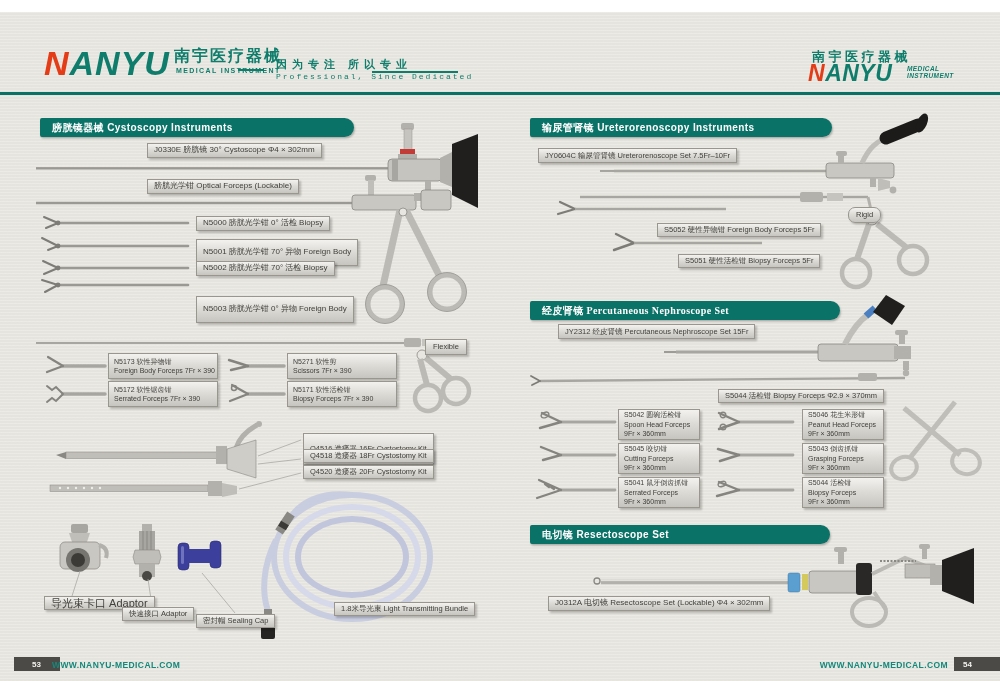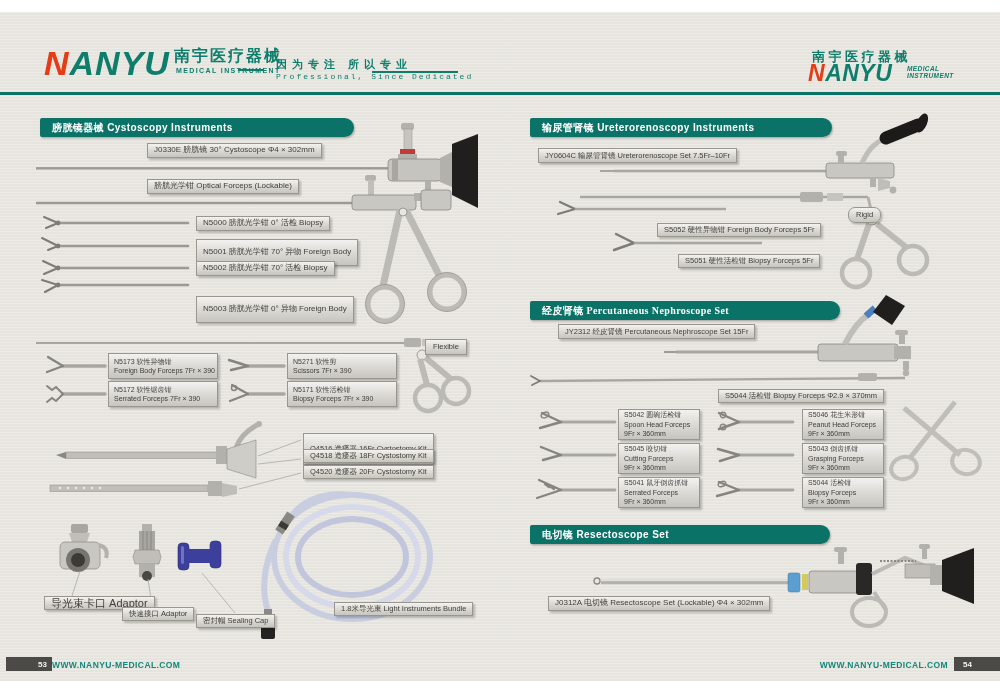--- a/index.html
+++ b/index.html
@@ -34,21 +34,21 @@
     border:1px solid #98968f;box-shadow:1.5px 1.5px 2px rgba(0,0,0,.22);
     color:#41403c;font-size:8px;line-height:1.3;display:flex;align-items:center;justify-content:center;
     padding:2px 6px;box-sizing:border-box;}
   .nw{white-space:nowrap;}
   .multi{flex-direction:column;align-items:flex-start;justify-content:center;font-size:7px;line-height:9.5px;padding:2px 5px;}
   .multi span{display:block;white-space:nowrap;}
   .tag{font-size:7.5px;padding:2px 7px;}
   
   .pgbar{position:absolute;top:645px;width:46px;height:14px;background:#4b4a47;color:#f2f1ee;
     font-size:8px;font-weight:bold;display:flex;align-items:center;box-sizing:border-box;}
-  .pgbar.l{left:6px;justify-content:flex-end;padding-right:5px;}
+  .pgbar.l{left:14px;justify-content:flex-end;padding-right:19px;}
   .pgbar.r{left:954px;justify-content:flex-start;padding-left:9px;}
   .site{position:absolute;top:647.5px;color:#14887b;font-weight:bold;font-size:8.5px;letter-spacing:.4px;}
   .site.l{left:52px;}
   .site.r{left:auto;right:52px;}
   svg.art{position:absolute;left:0;top:0;}
 </style>
 </head>
 <body>
 
 <div class="page">
@@ -352,21 +352,21 @@
     <span>Biopsy Forceps 7Fr × 390</span>
   </div>
 
   <div class="lbl nw" style="left:303px;top:421px;height:32px;font-size:7.5px;">Q4516 造瘘器 16Fr Cystostomy Kit</div>
   <div class="lbl nw" style="left:303px;top:437px;height:14px;font-size:7.5px;">Q4518 造瘘器 18Fr Cystostomy Kit</div>
   <div class="lbl nw" style="left:303px;top:453px;height:14px;font-size:7.5px;">Q4520 造瘘器 20Fr Cystostomy Kit</div>
 
   <div class="lbl nw" style="left:44px;top:584px;height:14px;font-size:11px;">导光束卡口 Adaptor</div>
   <div class="lbl nw" style="left:122px;top:595px;height:14px;font-size:7.5px;">快速接口 Adaptor</div>
   <div class="lbl nw" style="left:196px;top:602px;height:14px;font-size:7.5px;">密封帽 Sealing Cap</div>
-  <div class="lbl nw" style="left:334px;top:590px;height:14px;font-size:7.5px;">1.8米导光束  Light Instruments Bundle</div>
+  <div class="lbl nw" style="left:334px;top:590px;height:14px;font-size:7.5px;">1.8米导光束  Light Transmitting Bundle</div>
 
   <div class="banner" style="left:530px;top:106px;width:302px;">输尿管肾镜  Ureterorenoscopy Instruments</div>
   <div class="lbl nw" style="left:538px;top:136px;height:15px;font-size:7.5px;">JY0604C 输尿管肾镜 Ureterorenoscope Set 7.5Fr–10Fr</div>
   <div class="lbl tag" style="left:848px;top:195px;border-radius:7px;">Rigid</div>
   <div class="lbl nw" style="left:657px;top:211px;height:14px;font-size:7.5px;">S5052 硬性异物钳 Foreign Body Forceps 5Fr</div>
   <div class="lbl nw" style="left:678px;top:242px;height:14px;font-size:7.5px;">S5051 硬性活检钳 Biopsy Forceps 5Fr</div>
 
   <div class="banner" style="left:530px;top:289px;width:310px;font-family:Liberation Serif, serif;">经皮肾镜  Percutaneous Nephroscope Set</div>
   <div class="lbl nw" style="left:558px;top:312px;height:15px;font-size:7.5px;">JY2312 经皮肾镜 Percutaneous Nephroscope Set 15Fr</div>
   <div class="lbl nw" style="left:718px;top:377px;height:14px;font-size:7.5px;">S5044 活检钳 Biopsy Forceps  Φ2.9 × 370mm</div>

